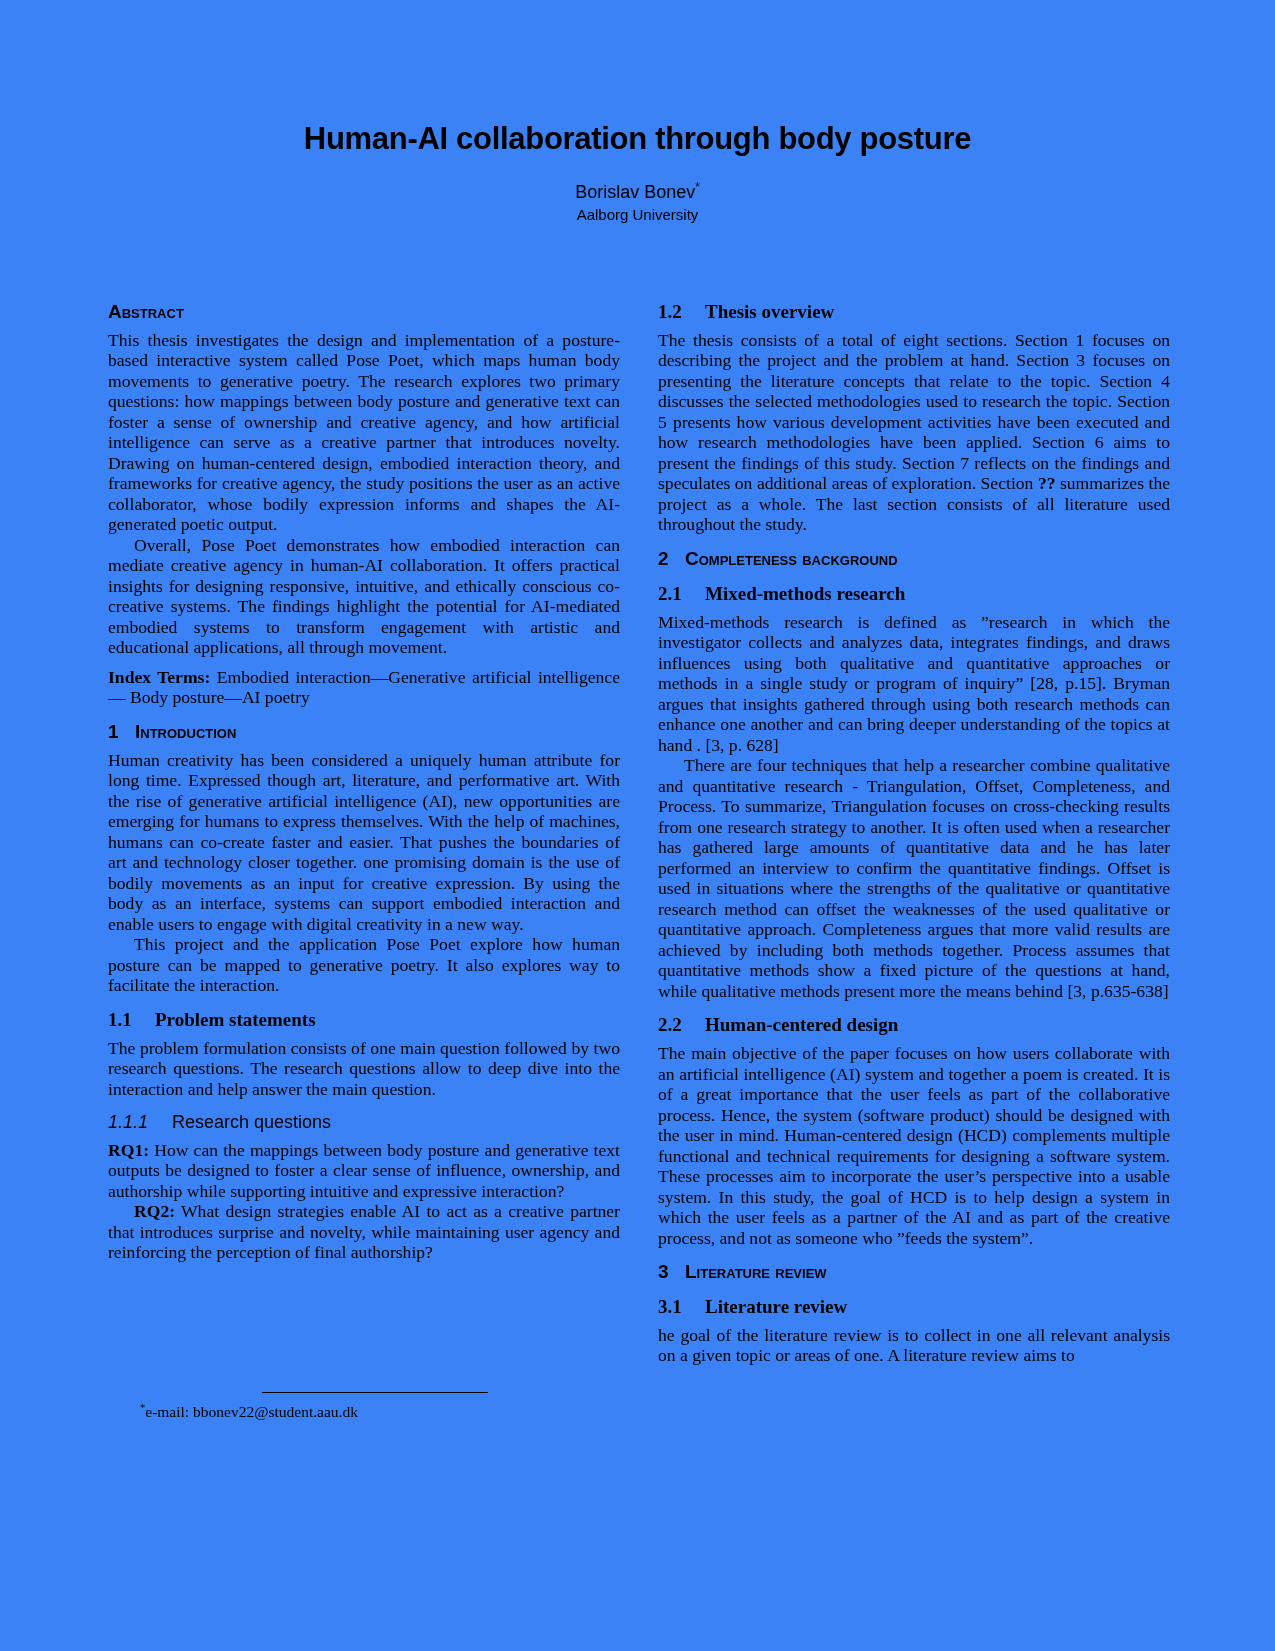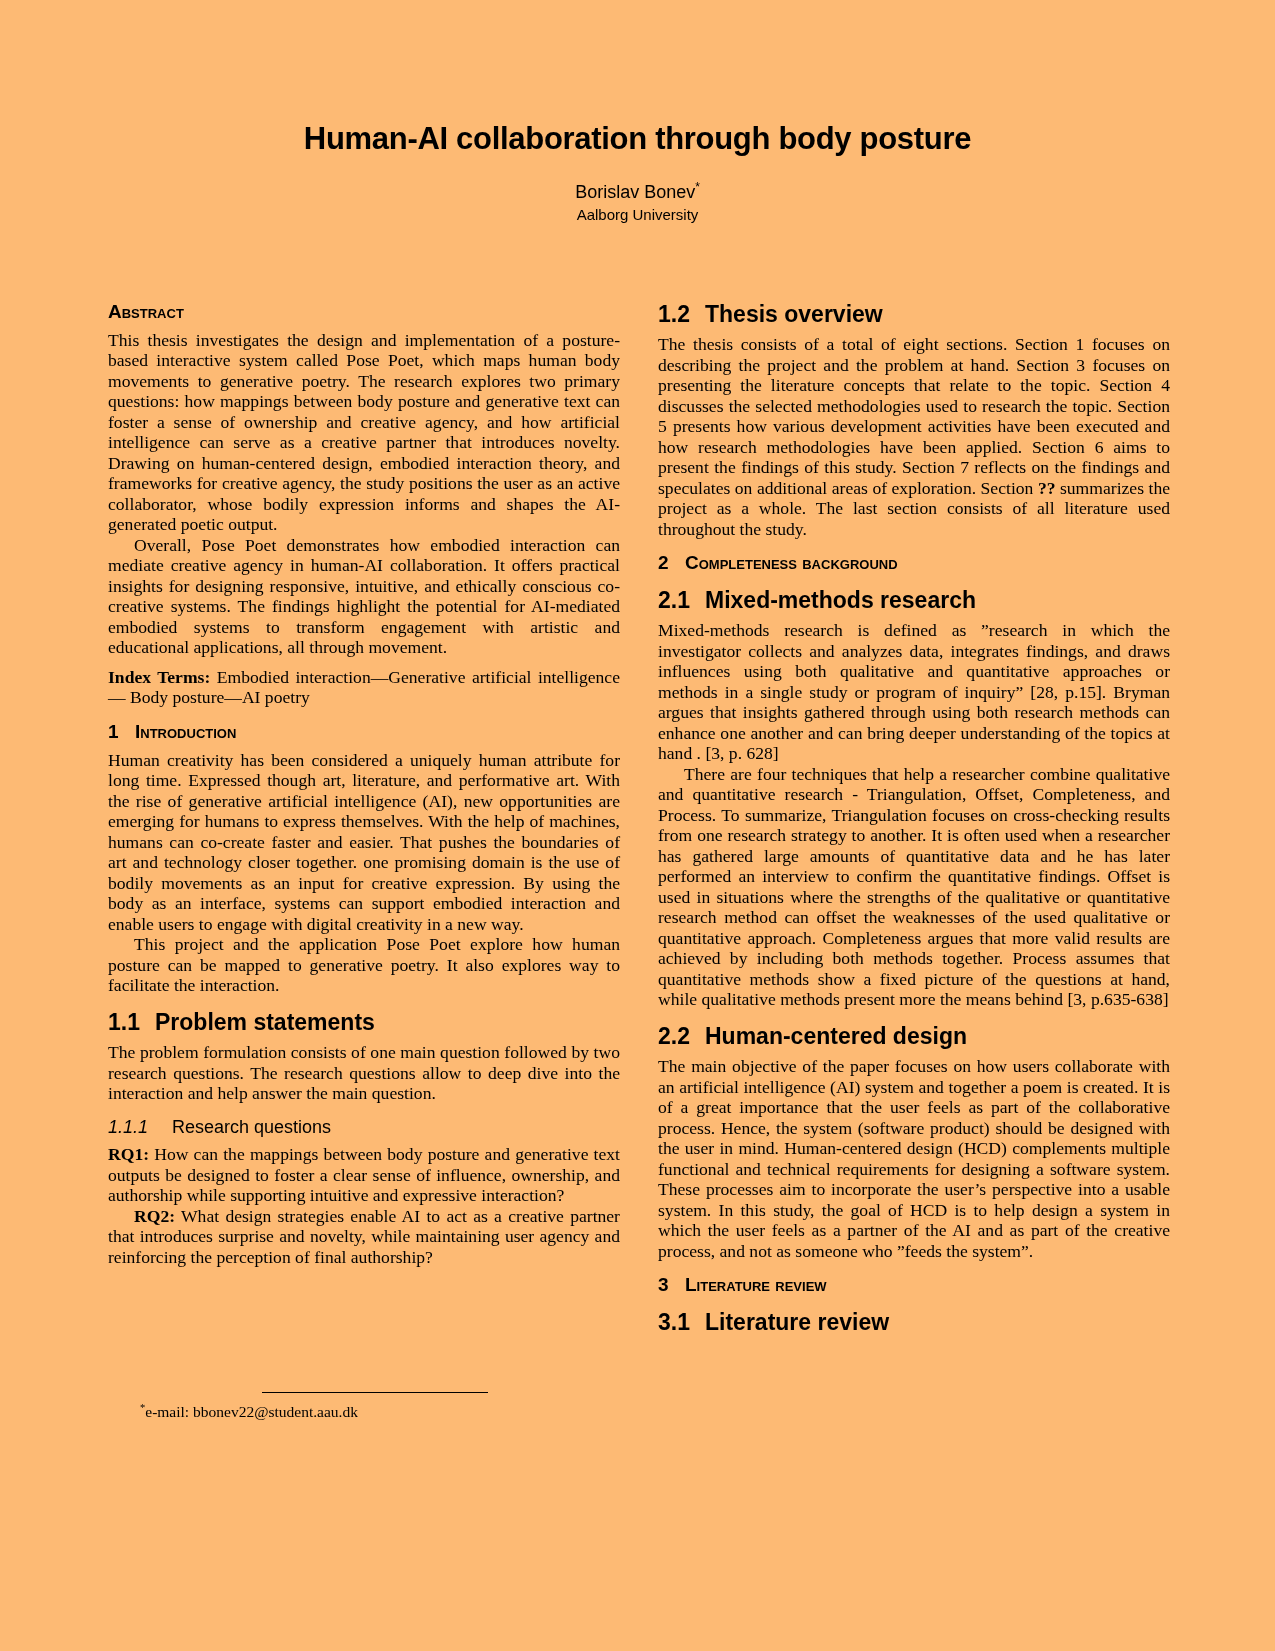--- a/index.html
+++ b/index.html
@@ -1,20 +1,20 @@
 <!DOCTYPE html>
 <html lang="en"><head>
 <meta charset="utf-8">
 <style>
   html, body { margin: 0; padding: 0; background: #ffffff; }
   .page {
     position: relative;
     width: 1275px;
     height: 1651px;
-    background: #fdba74;
+    background: #3b82f6;
     color: #000000;
     overflow: hidden;
   }
 
   
   .title {
     position: absolute;
     top: 122px; left: 0;
     width: 100%;
     text-align: center;
@@ -56,21 +56,21 @@
   .index-terms { margin-top: 9px; }
 
   
   .h1, .h2, .h3 {
     display: flex;
     text-align: left;
     font-family: "Liberation Sans", sans-serif;
     margin: 14px 0 7px 0;
   }
   .h1 { font-weight: bold; font-size: 19px; line-height: 1.1; }
-  .h2 { font-weight: bold; font-size: 23px; line-height: 1.1; }
+  .h2 { font-weight: bold; font-size: 19px; line-height: 1.1; font-family: Liberation Serif, serif; }
   .h3 { font-weight: normal; font-size: 18px; line-height: 1.1; }
   .h1 .num { min-width: 27px; }
   .h2 .num { min-width: 47px; }
   .h3 .num { min-width: 64px; font-style: italic; }
   .sc { font-variant: small-caps; font-variant-caps: small-caps; }
   .first { margin-top: 12px; }
 
   
   .footnote {
     position: absolute;
@@ -162,20 +162,21 @@
 
     <div class="h1">
       <span class="num">3</span>
       <span class="sc">Literature review</span>
     </div>
 
     <div class="h2">
       <span class="num">3.1</span>
       <span>Literature review</span>
     </div>
+    <p>he goal of the literature review is to collect in one all relevant analysis on a given topic or areas of one. A literature review aims to</p>
 
   </section>
 
   <div class="footnote">
     <hr class="footnote-rule">
     <div class="footnote-text"><sup>*</sup><span>e-mail: bbonev22@student.aau.dk</span></div>
   </div>
 
 </div>
 

